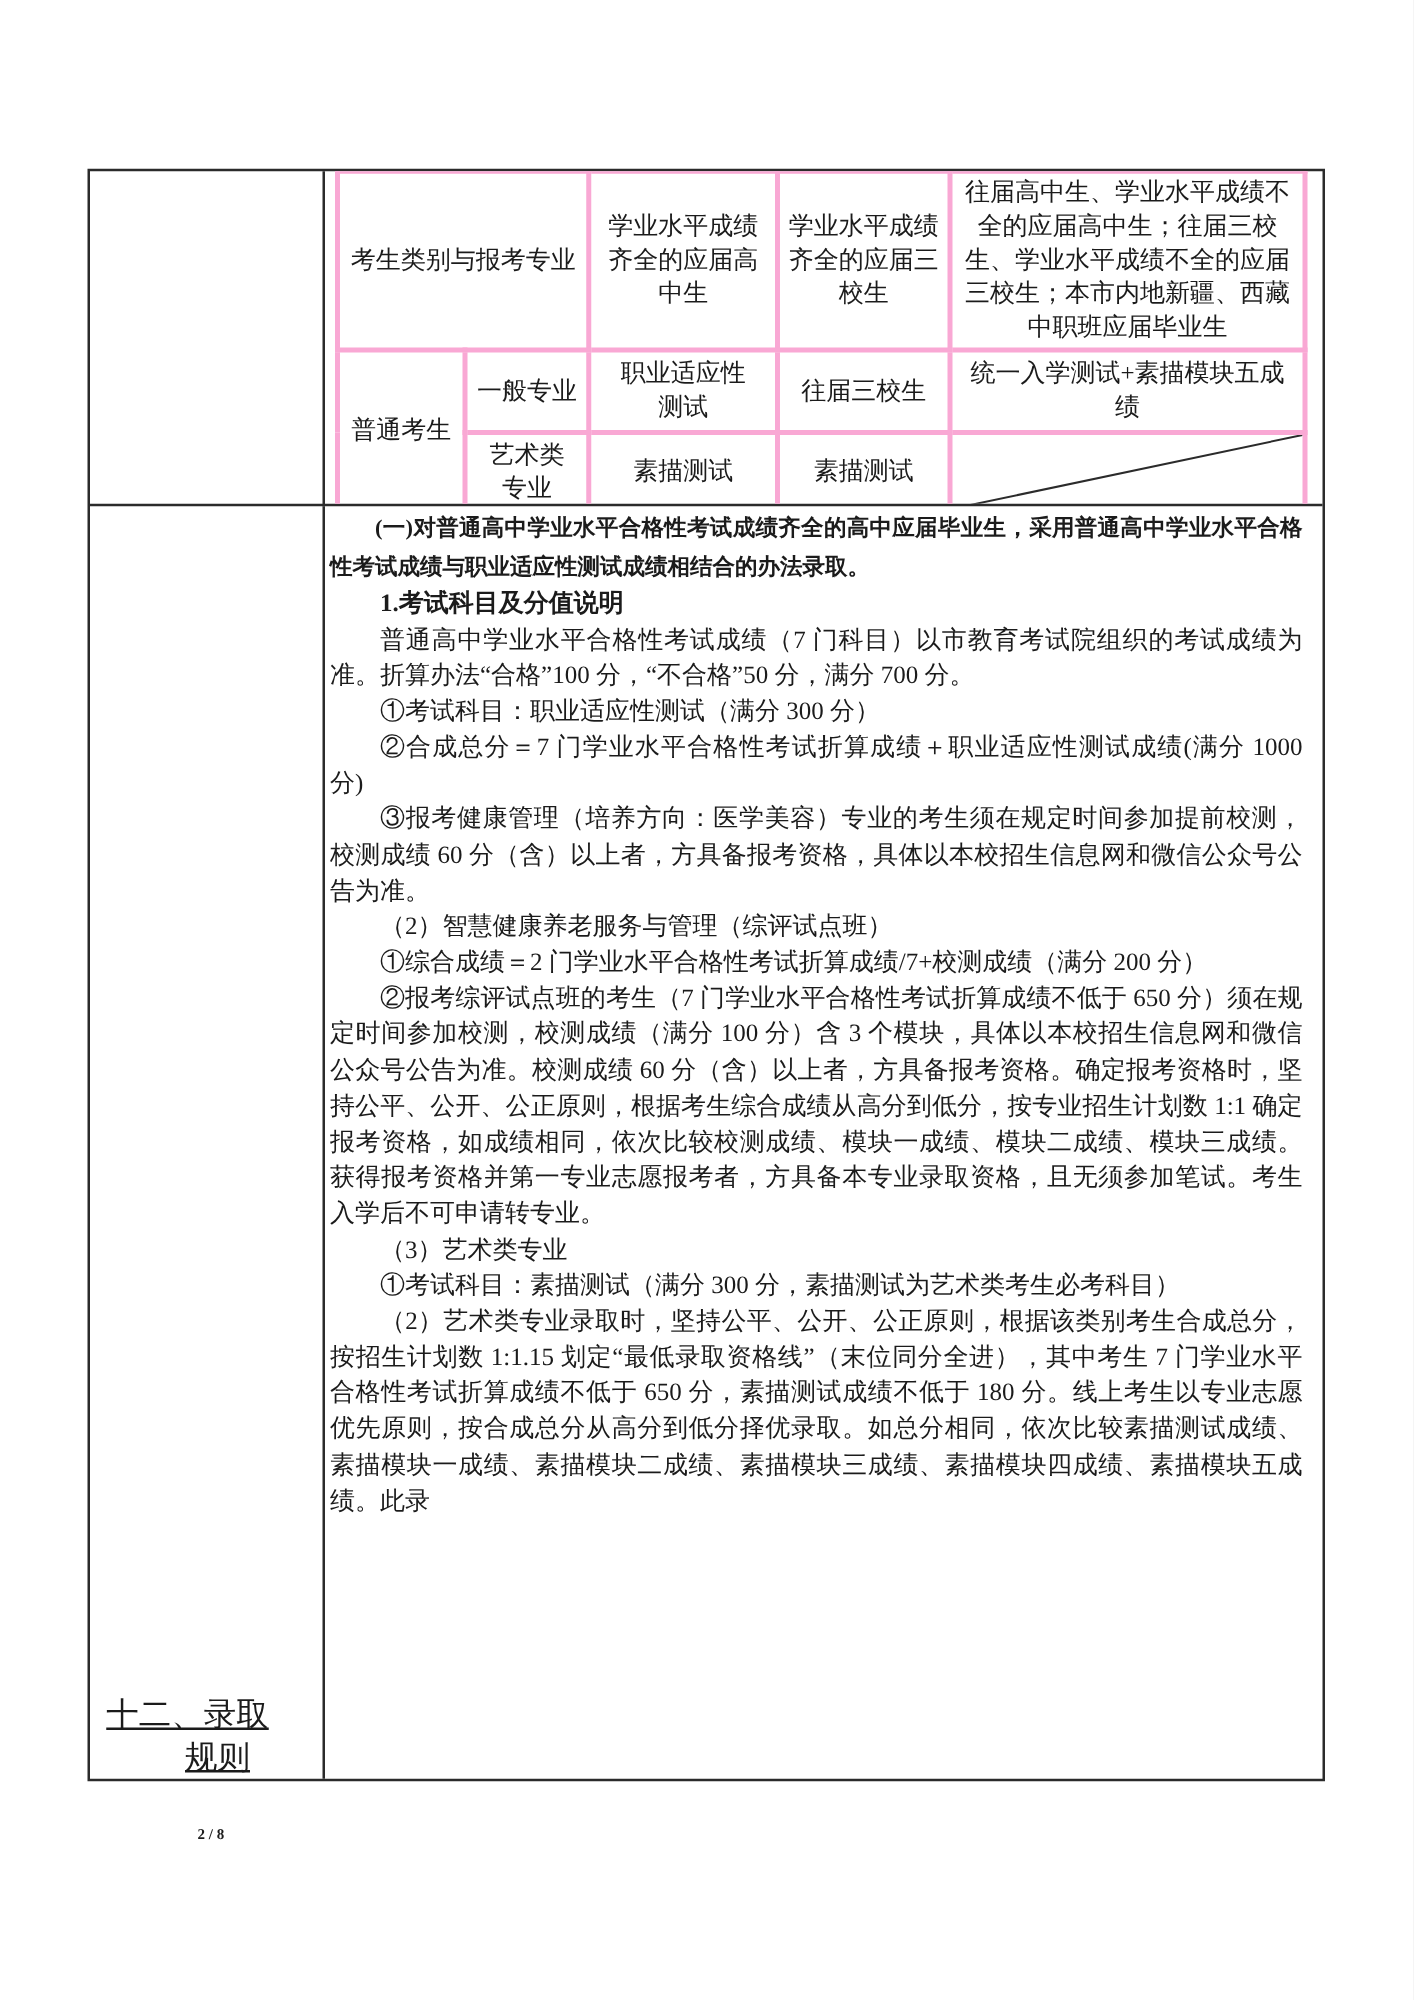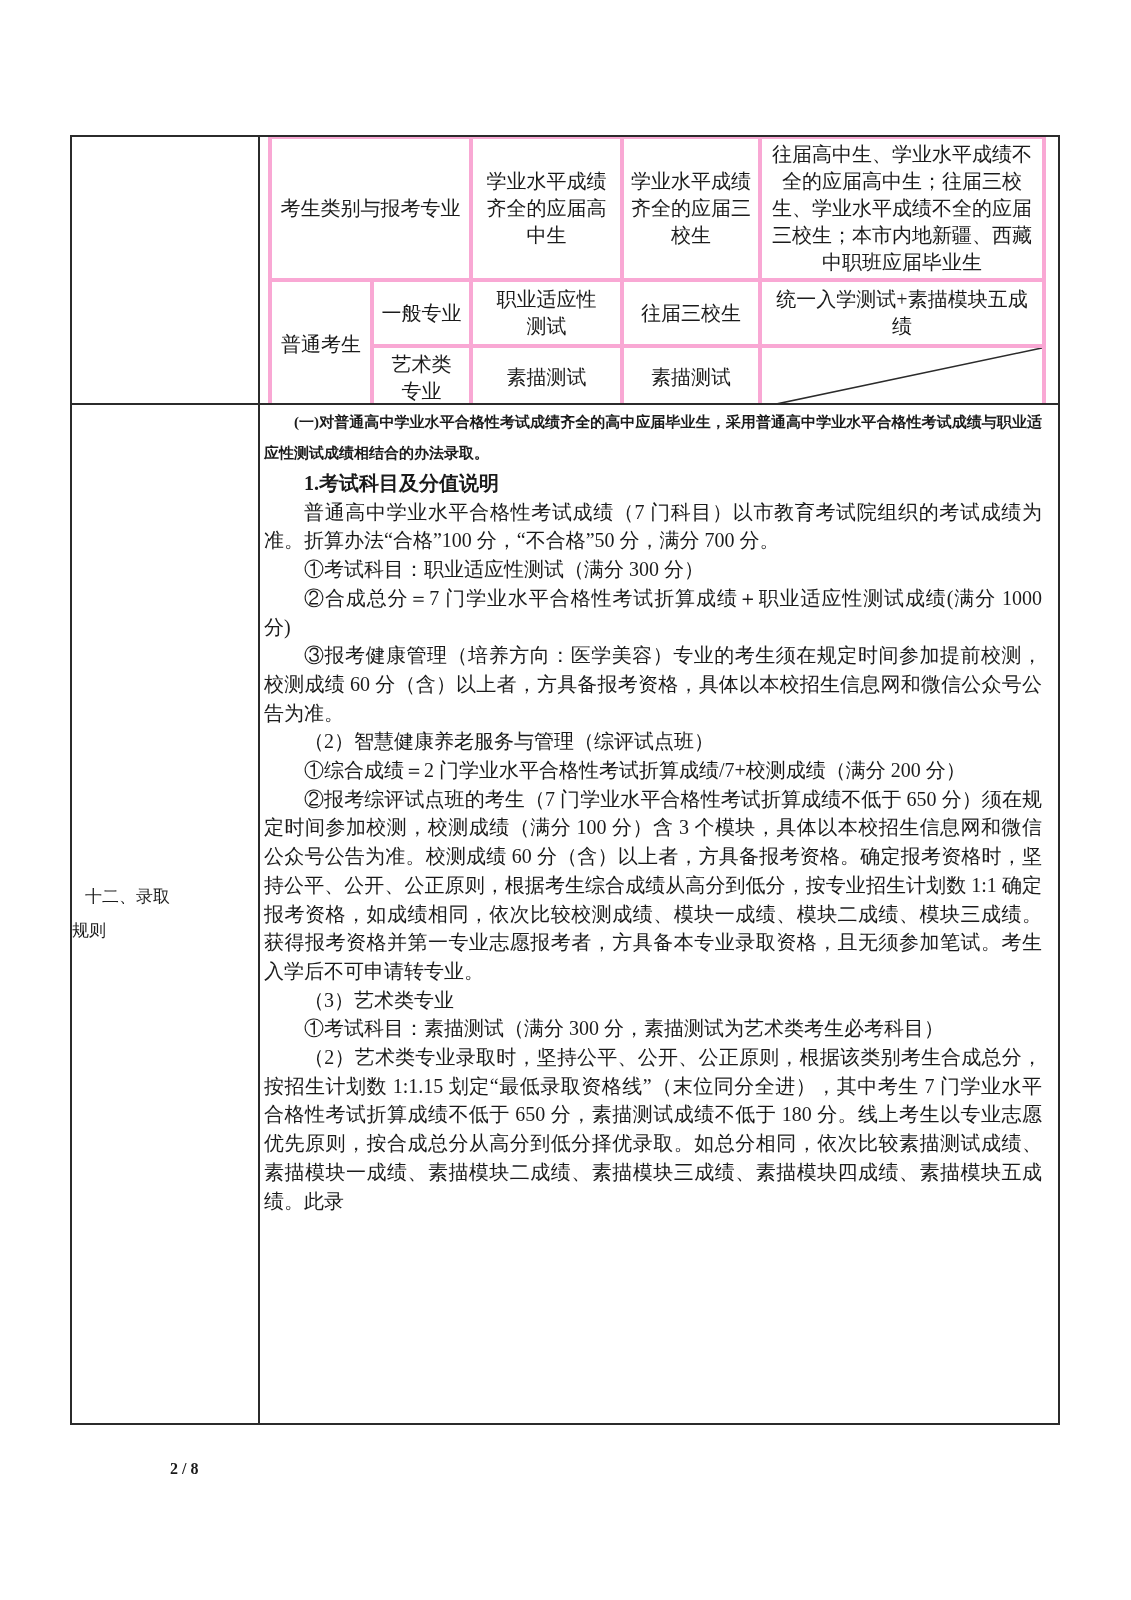--- a/index.html
+++ b/index.html
@@ -47,40 +47,40 @@
     text-align:justify;
     text-align-last:center;
     white-space:normal;
     padding:4px 7px;
   }
   td.diag { padding:0; position:relative; }
   td.diag svg { position:absolute; left:0; top:0; width:100%; height:100%; display:block; }
 
   
   .label-cell {
-    display:flex; flex-direction:column; justify-content:center;
-    font-size:17px; line-height:34px;
+    display:flex; flex-direction:column; justify-content:flex-end;
+    font-size:26px; line-height:34px;text-decoration:underline;
   }
   .label-l1 { padding-left:13px; }
-  .label-l2 { }
+  .label-l2 { padding-left:76px; }
 
   
   .rules {
     padding:2px 16px 0 4px;
     font-size:20px;
     line-height:28.7px;
     text-align:justify;
   }
   .rules p { margin:0; text-indent:2em; }
-  .rules p.intro { font-size:15px; line-height:31px; font-weight:bold; }
+  .rules p.intro { font-size:18px; line-height:31px; font-weight:bold; }
   .rules p.stitle { font-weight:bold; }
 
   .footer {
-    position:absolute; left:170px; top:1460px;
-    font-size:16px; font-weight:bold;
+    position:absolute; left:158px; top:1460px;
+    font-size:12px; font-weight:bold;
   }
 </style>
 </head>
 <body>
 
 <div class="page">
   <div class="outer">
 
     <div class="cell lc r1"></div>
 

